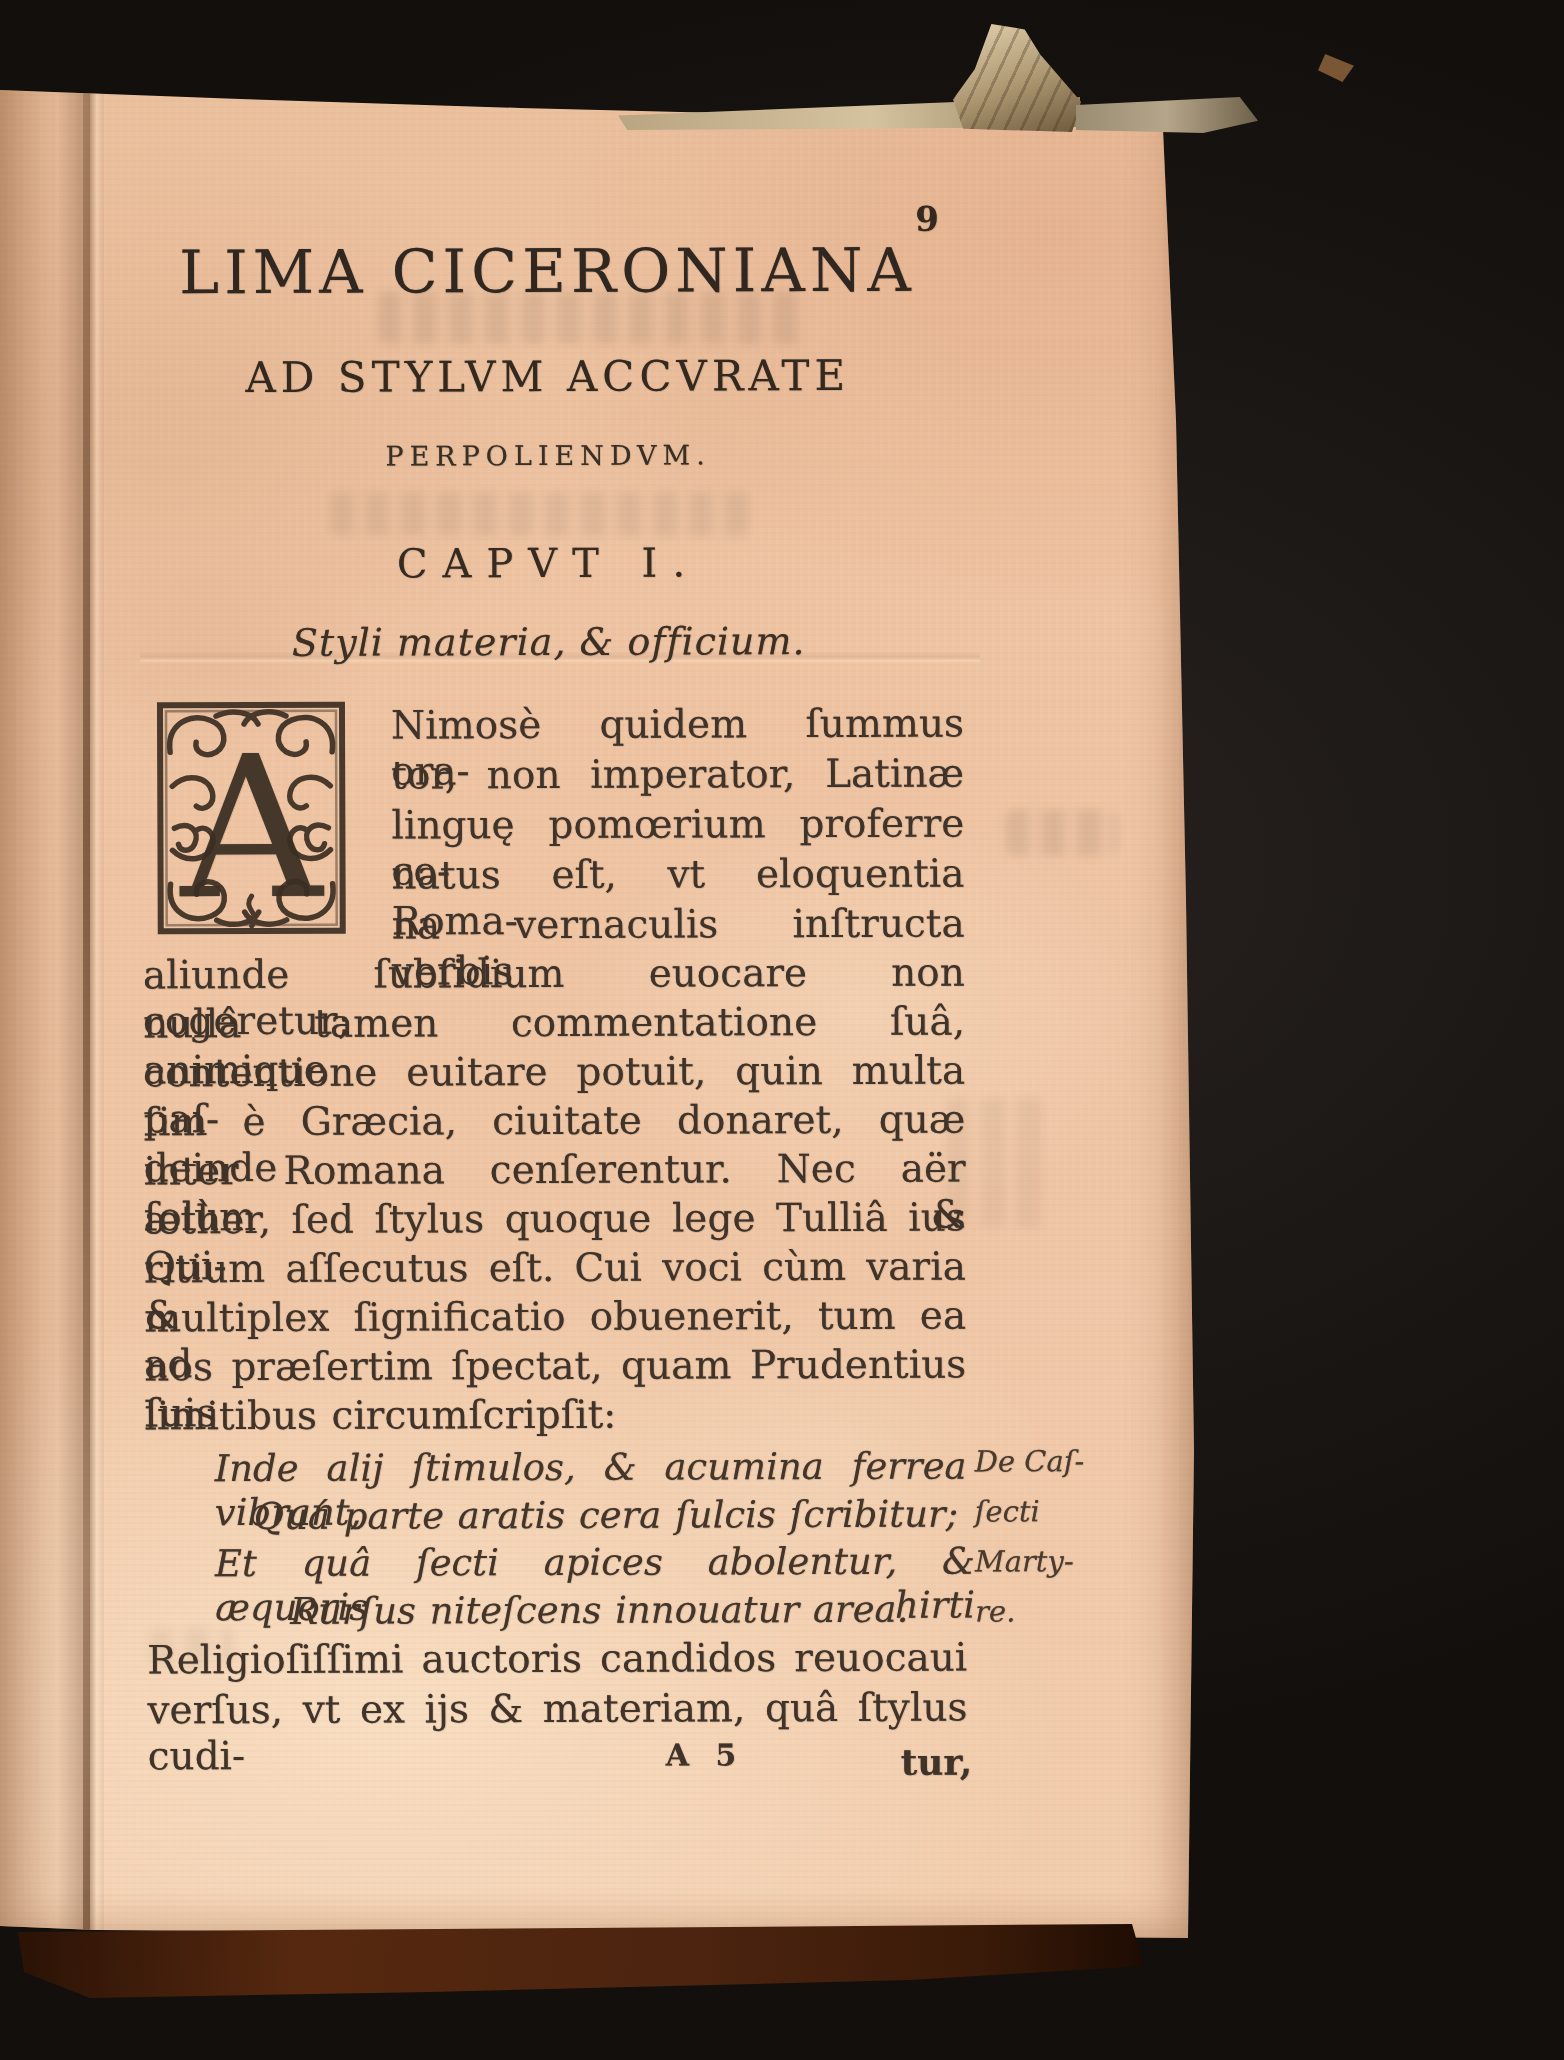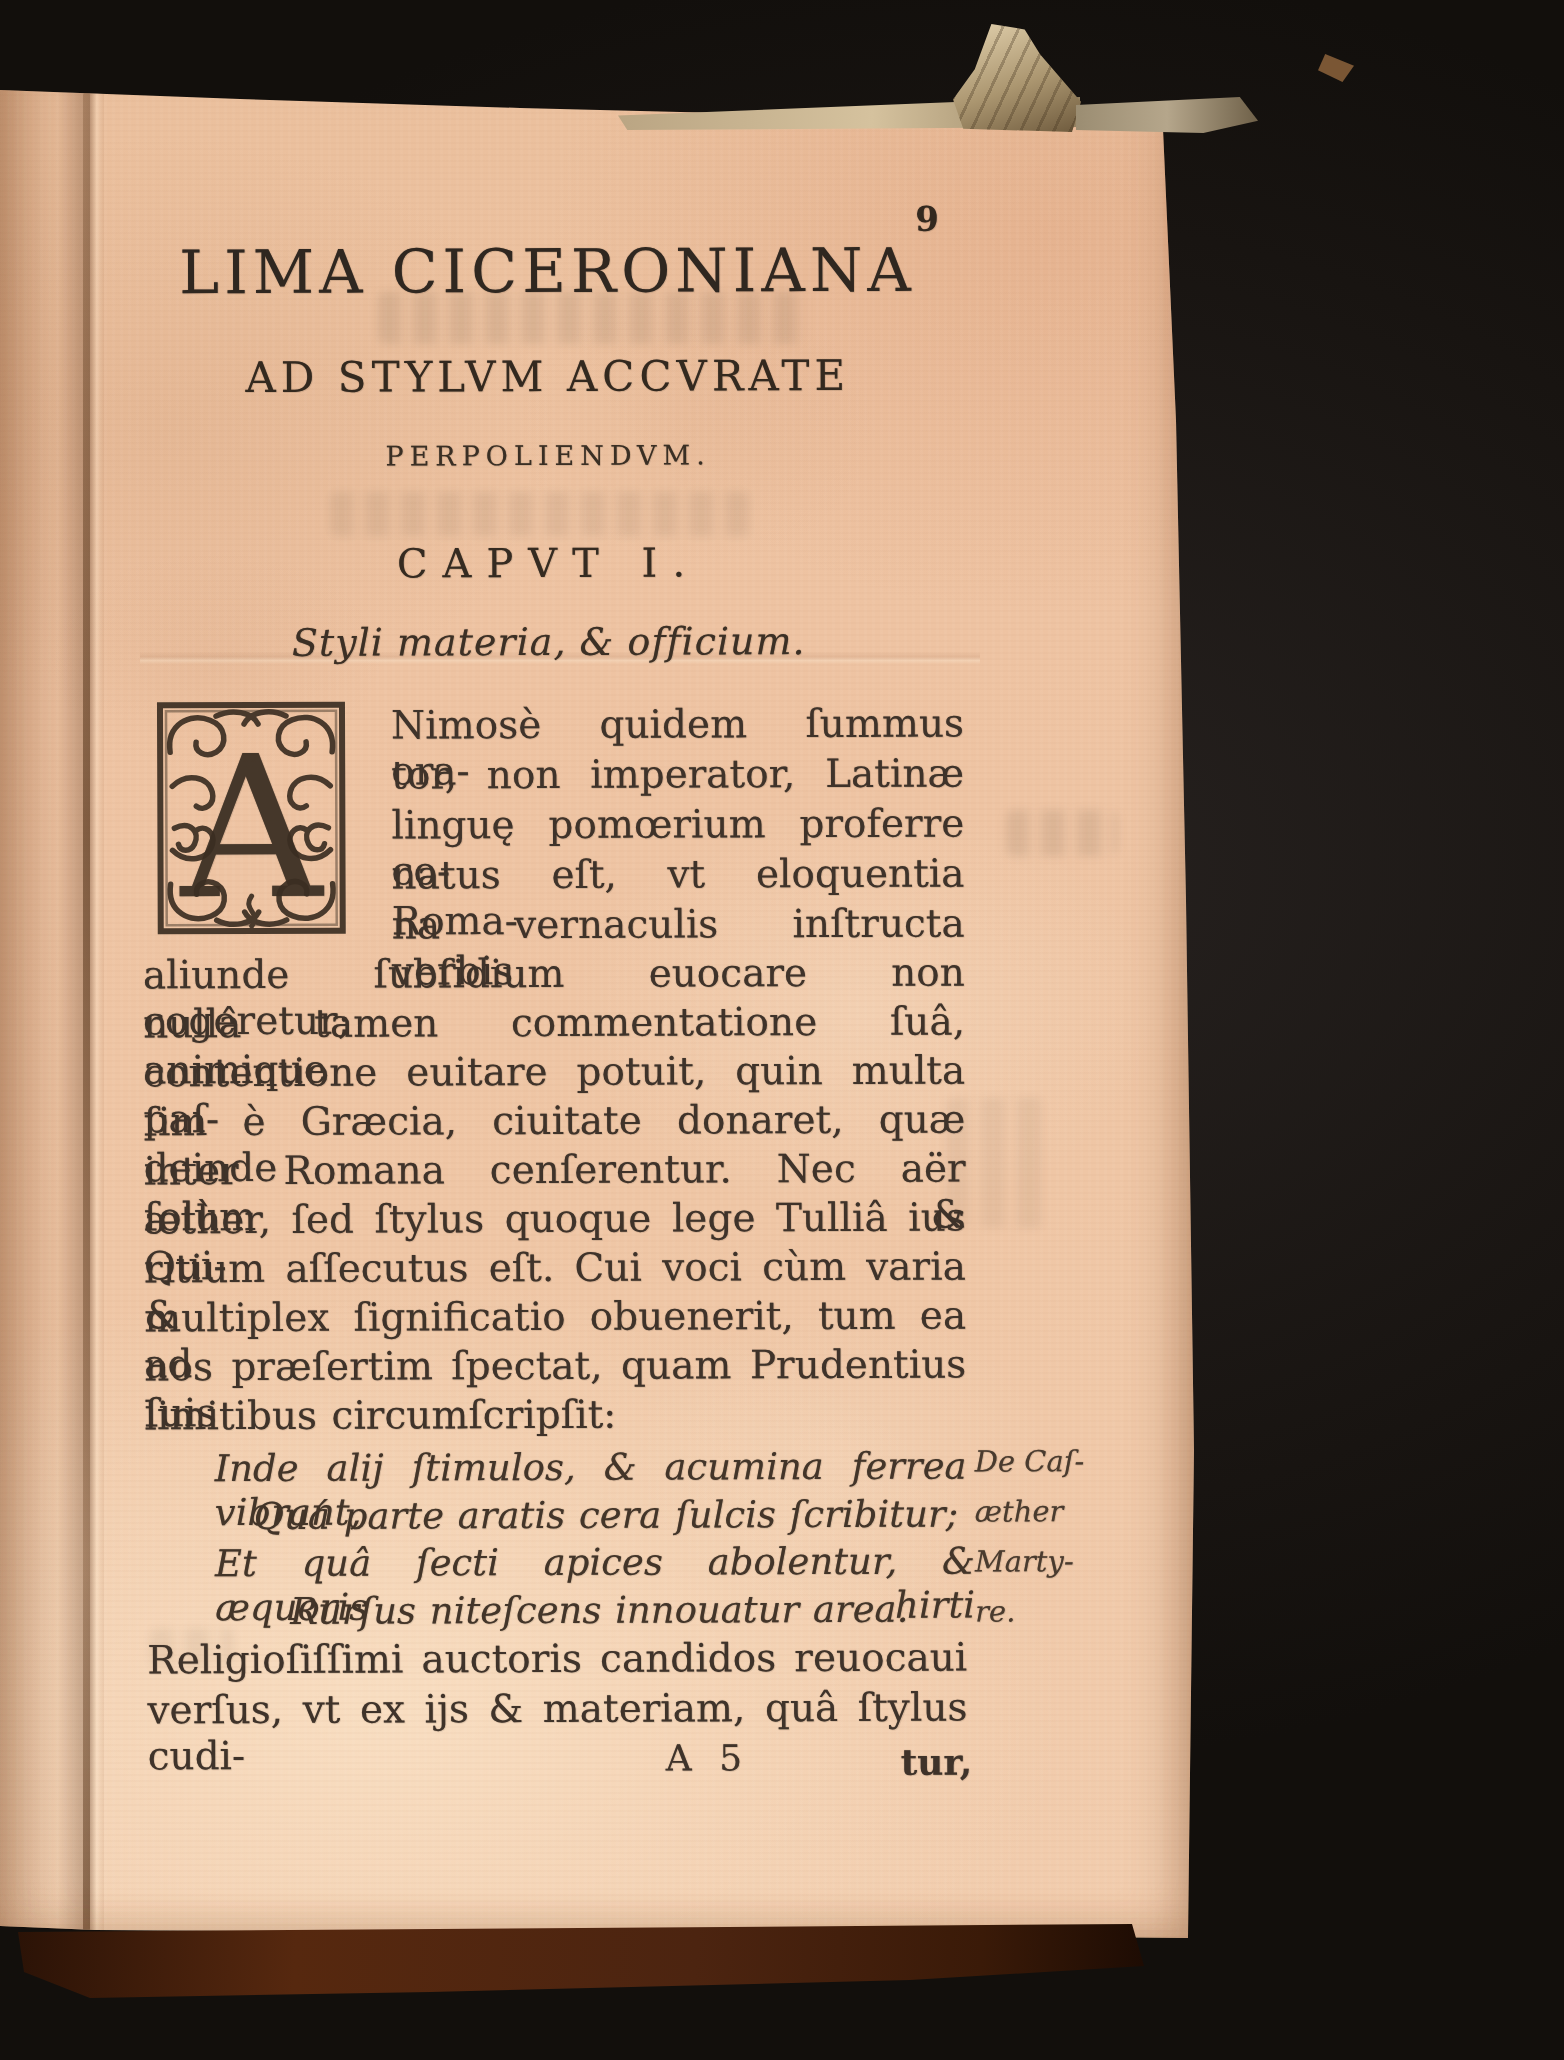--- a/index.html
+++ b/index.html
@@ -69,21 +69,21 @@
   .title-sub{top:352px;font-size:42px;letter-spacing:5px;color:#33291f;}
   .title-sub2{top:440px;font-size:27px;letter-spacing:6px;color:#3a2f24;}
   .caput{top:540px;font-size:40px;letter-spacing:15px;color:#352b21;}
   .chapter-sub{top:620px;font-size:38px;font-style:italic;letter-spacing:1px;color:#3c3025;}
 
   .bline{position:absolute;font-size:39px;line-height:1.18;white-space:nowrap;word-spacing:2px;}
   .fill{text-align:justify;text-align-last:justify;white-space:normal;}
   .verse{font-style:italic;font-size:37px;color:#433529;}
   .margin-note{position:absolute;left:973px;top:1438px;width:130px;font-style:italic;
     font-size:29px;line-height:50px;color:#4a3b2e;white-space:nowrap;}
-  .sig{position:absolute;left:663px;top:1738px;font-size:36px;word-spacing:16px;color:#3f332a;}
+  .sig{position:absolute;left:663px;top:1738px;font-size:30px;word-spacing:16px;color:#3f332a;font-weight:bold;}
   .catch{position:absolute;left:898px;top:1742px;font-size:36px;color:#3f332a;font-weight:bold;}
 
   
   .dropcap{position:absolute;left:157px;top:699px;width:190px;height:236px;}
 
   
   .ghost{position:absolute;pointer-events:none;border-radius:8px;filter:blur(4px);
     background:repeating-linear-gradient(90deg, rgba(104,84,66,.13) 0 22px, rgba(104,84,66,.02) 22px 36px);}
   .g1{left:378px;top:292px;width:430px;height:52px;}
   .g2{left:330px;top:492px;width:420px;height:44px;opacity:.8;}
@@ -167,21 +167,21 @@
       <div class="bline verse fill" style="left:213px;top:1446px;width:752px" data-name="verse-line">Inde alij ſtimulos, &amp; acumina ferrea vibrant,</div>
       <div class="bline verse" style="left:252px;top:1494px" data-name="verse-line">Quá parte aratis cera ſulcis ſcribitur;</div>
       <div class="bline verse fill" style="left:213px;top:1541px;width:760px" data-name="verse-line">Et quâ ſecti apices abolentur, &amp; æquoris hirti</div>
       <div class="bline verse" style="left:288px;top:1589px" data-name="verse-line">Rurſus niteſcens innouatur area.</div>
 
       <div class="bline fill" style="left:145px;top:1636px;width:820px" data-name="body-line">Religioſiſſimi auctoris candidos reuocaui</div>
       <div class="bline fill" style="left:145px;top:1686px;width:820px" data-name="body-line">verſus, vt ex ijs &amp; materiam, quâ ſtylus cudi-</div>
 
       <div class="margin-note" data-name="margin-note">
         <div data-name="margin-note-line">De Caſ-</div>
-        <div data-name="margin-note-line">æther</div>
+        <div data-name="margin-note-line">ſecti</div>
         <div data-name="margin-note-line">Marty-</div>
         <div data-name="margin-note-line">re.</div>
       </div>
 
       <div class="sig" data-name="signature-mark">A 5</div>
       <div class="catch" data-name="catchword">tur,</div>
     </div>
 
     <div class="vignette" data-name="paper-vignette"></div>
   </div>

